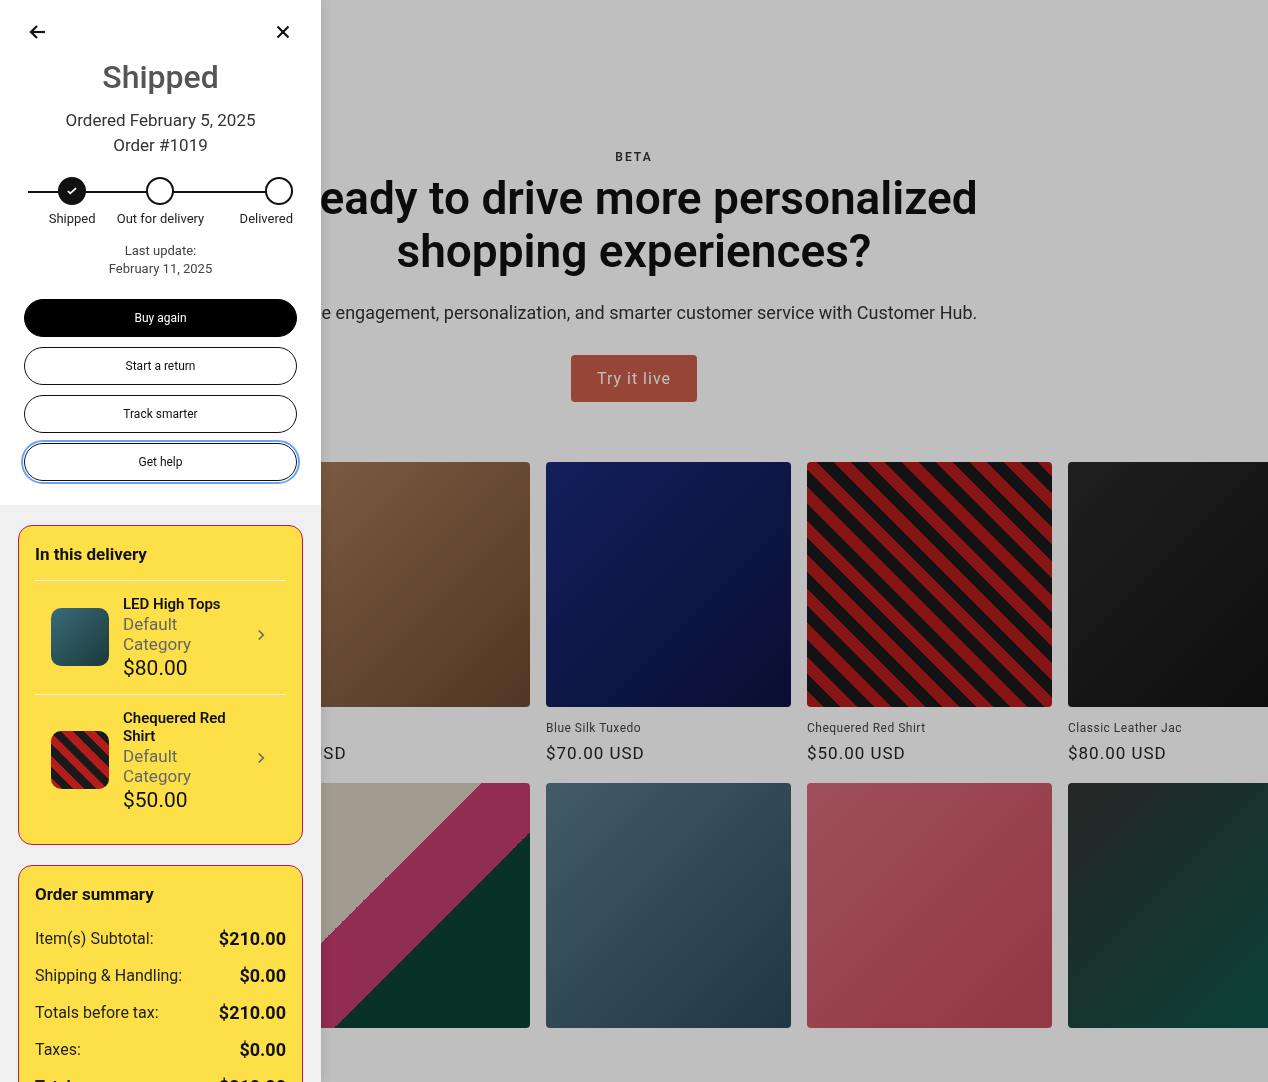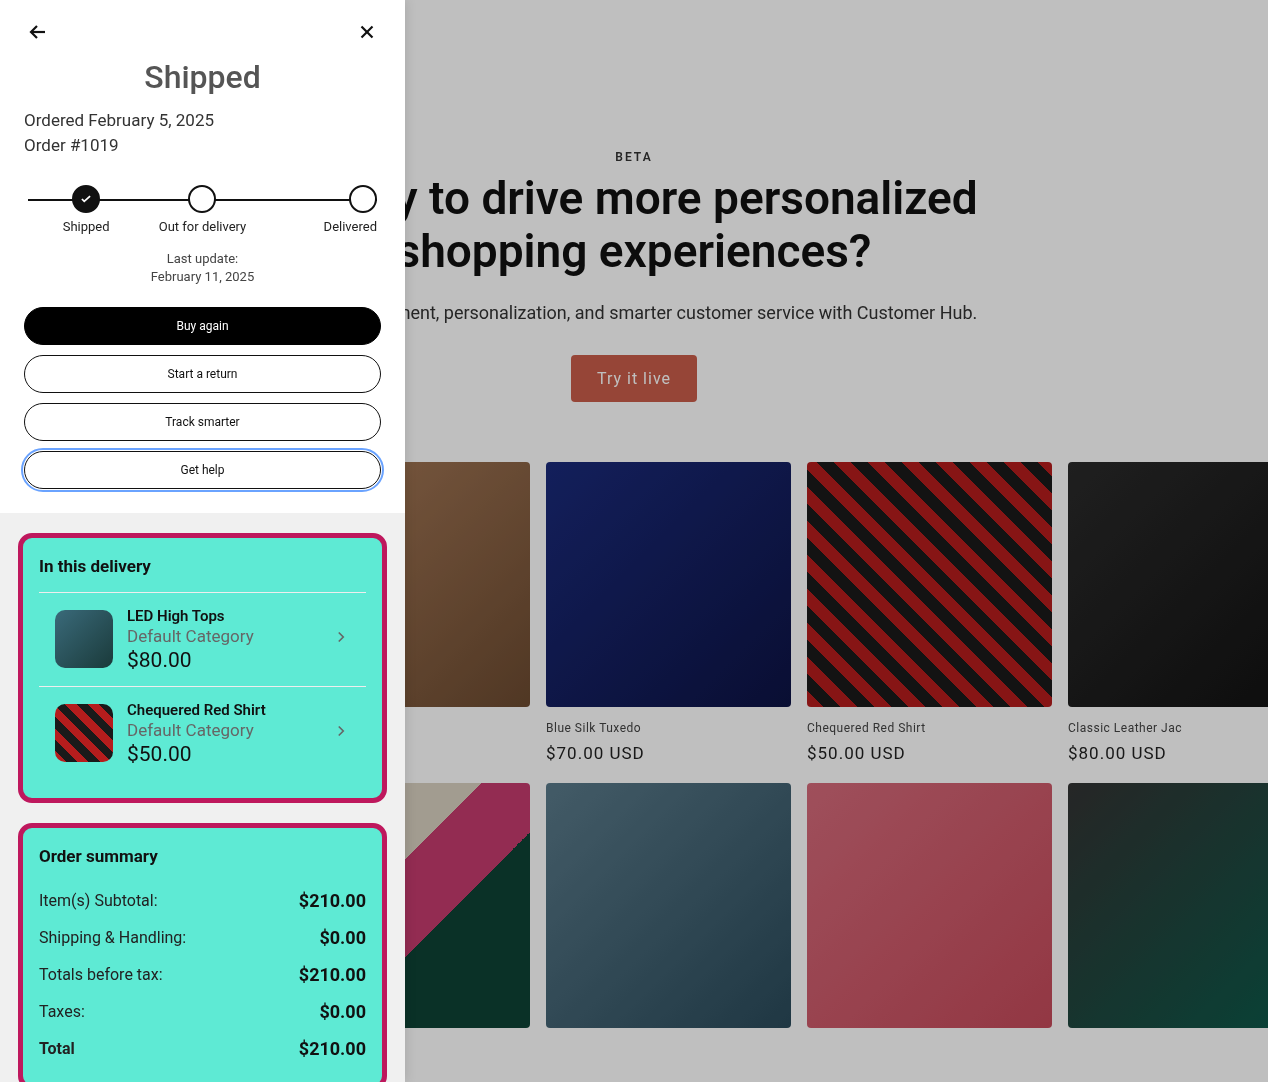--- a/index.html
+++ b/index.html
@@ -105,21 +105,21 @@
   font-size: 17px;
   color: #222;
   letter-spacing: 1px;
   text-align: left;
 }
 
 
 .panel {
   position: absolute;
   left: 0; top: 0;
-  width: 405px;
+  width: 321px;
   height: 100%;
   background: #f0f0f0;
   box-shadow: 2px 0 10px rgba(0,0,0,0.1);
   overflow-y: auto;
   z-index: 10;
 }
 .panel-top {
   background: #fff;
   padding: 18px 24px 24px;
 }
@@ -136,25 +136,25 @@
   color: #111;
 }
 .panel-title {
   text-align: center;
   font-size: 32px;
   font-weight: 500;
   color: #555;
   margin-bottom: 12px;
 }
 .panel-meta {
-  text-align: left;
+  text-align: center;
   font-size: 17px;
   color: #333;
   line-height: 1.45;
-  margin-bottom: 28px;
+  margin-bottom: 20px;
 }
 
 
 .progress {
   position: relative;
   width: 100%;
   display: flex;
   justify-content: space-between;
   margin-bottom: 16px;
   padding: 0 4px;
@@ -207,22 +207,22 @@
   border: 1px solid #111;
   background: #fff;
   color: #111;
 }
 .btn.primary { background: #000; color: #fff; border-color: #000; }
 .btn.focus { outline: 2px solid #6aa3ff; outline-offset: 1px; }
 
 
 .card {
   margin: 20px 18px 0;
-  background: #5eead4;
-  border: 5px solid #be185d;
+  background: #fde047;
+  border: 1px solid #be185d;
   border-radius: 14px;
   padding: 18px 16px;
 }
 .card h3 {
   font-size: 17px;
   font-weight: 700;
   color: #111;
   margin-bottom: 16px;
 }
 .line-item {

